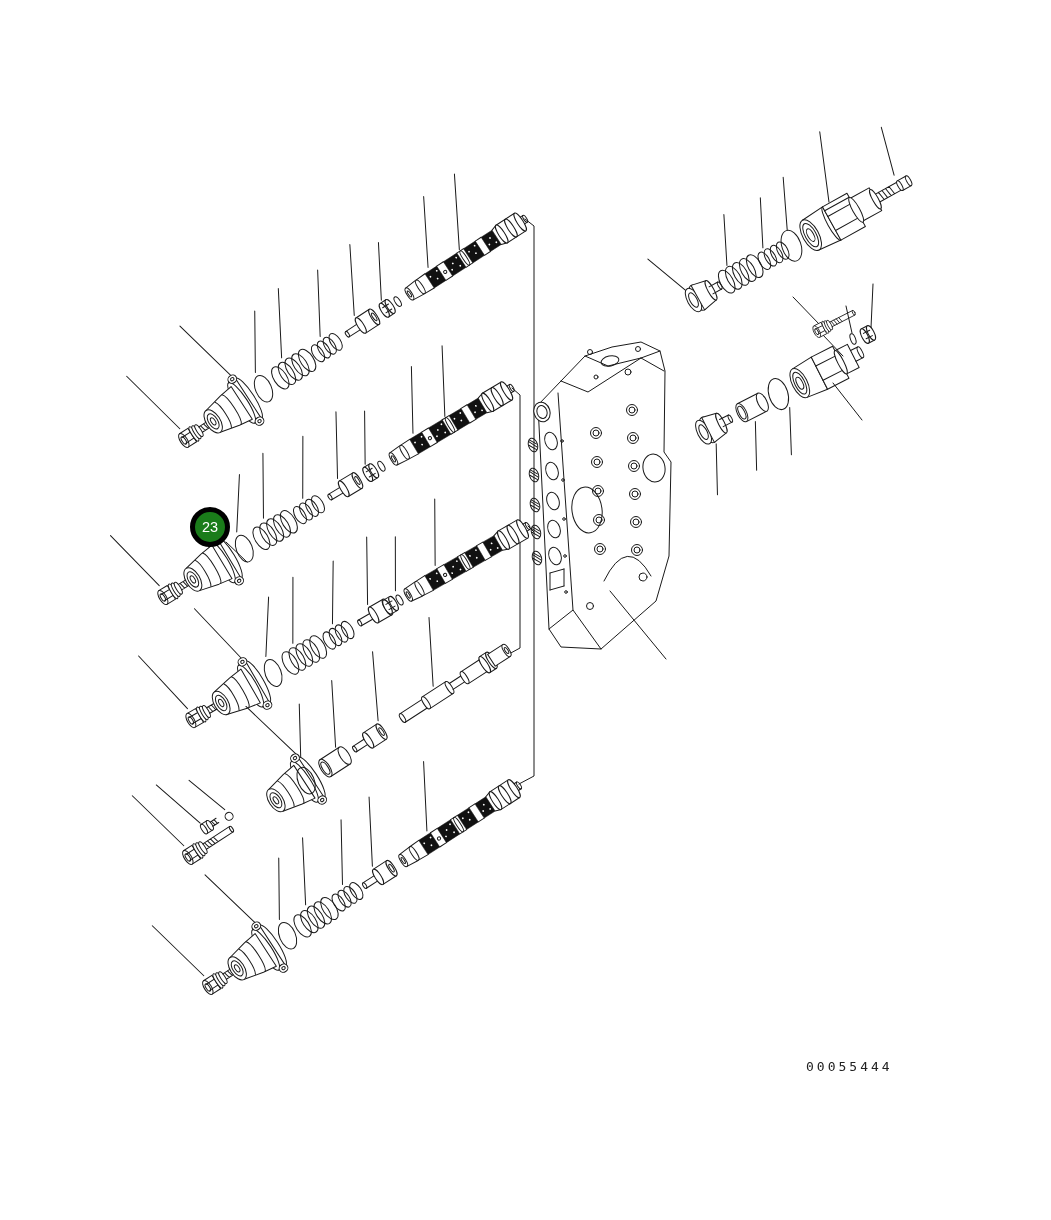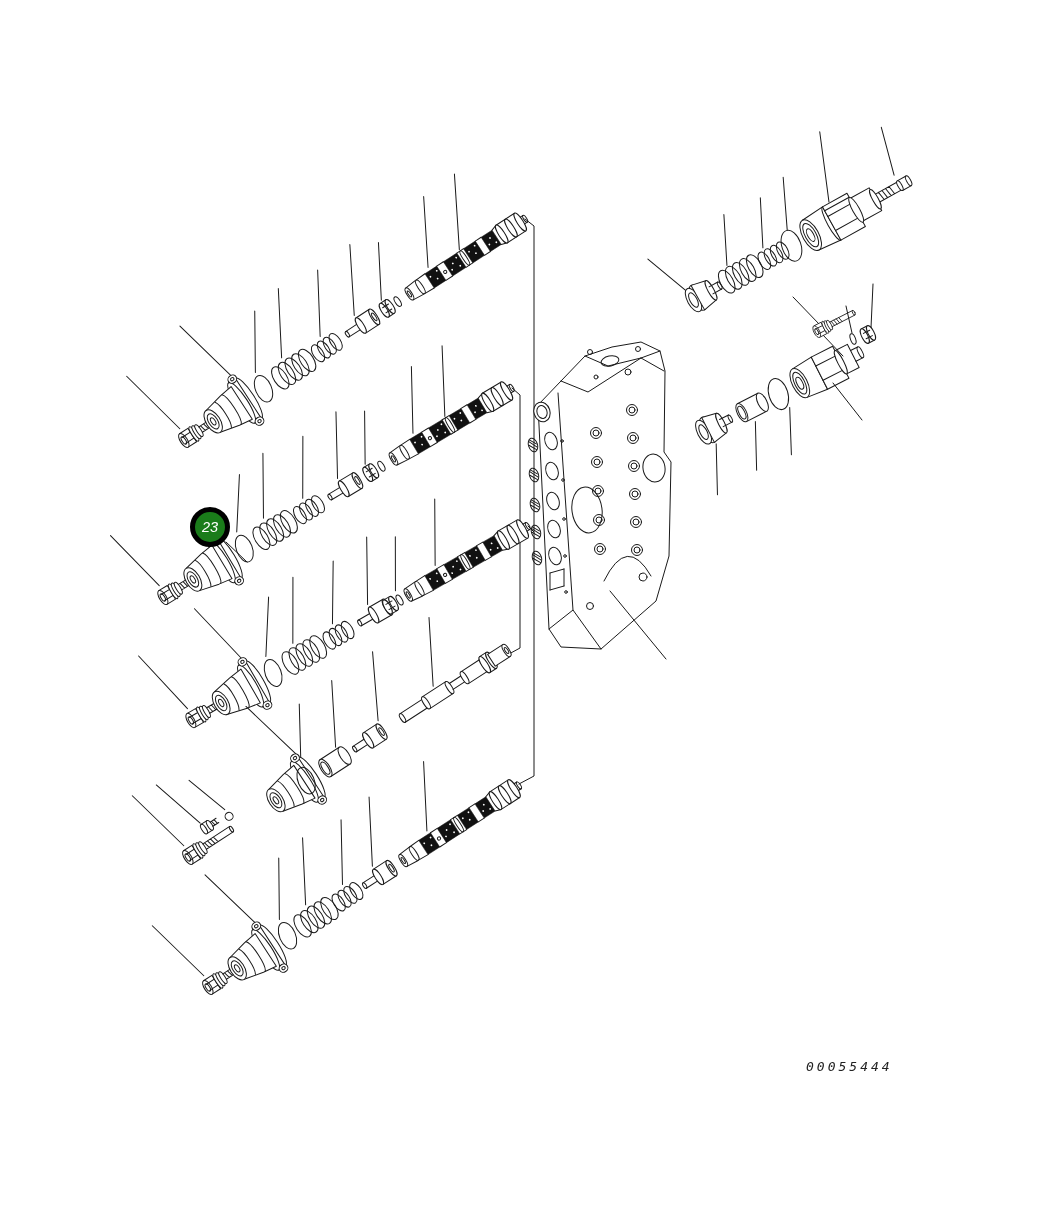--- a/index.html
+++ b/index.html
@@ -1,16 +1,16 @@
 <!DOCTYPE html>
 <html><head>
 <meta charset="utf-8">
 <style>
   html,body { margin:0; padding:0; background:#ffffff; }
-  .stage { width:976px; height:1220px; position:relative; background:#fff;font-style:italic; }
+  .stage { width:976px; height:1220px; position:relative; background:#fff; }
   svg { display:block; }
   .ln { stroke:#1a1a1a; stroke-width:1; fill:none; stroke-linecap:round; stroke-linejoin:round; }
   .wf { stroke:#1a1a1a; stroke-width:1; fill:#ffffff; stroke-linejoin:round; }
   .df { fill:#111111; stroke:#111111; stroke-width:0.5; }
   .wd { fill:#ffffff; stroke:none; }
   .dwg { font-family:"DejaVu Sans Mono", monospace; font-size:13px; letter-spacing:3px; }
   .callout-txt { font-family:"Liberation Sans", sans-serif; font-size:14.5px; }
 </style>
 </head>
 <body>

